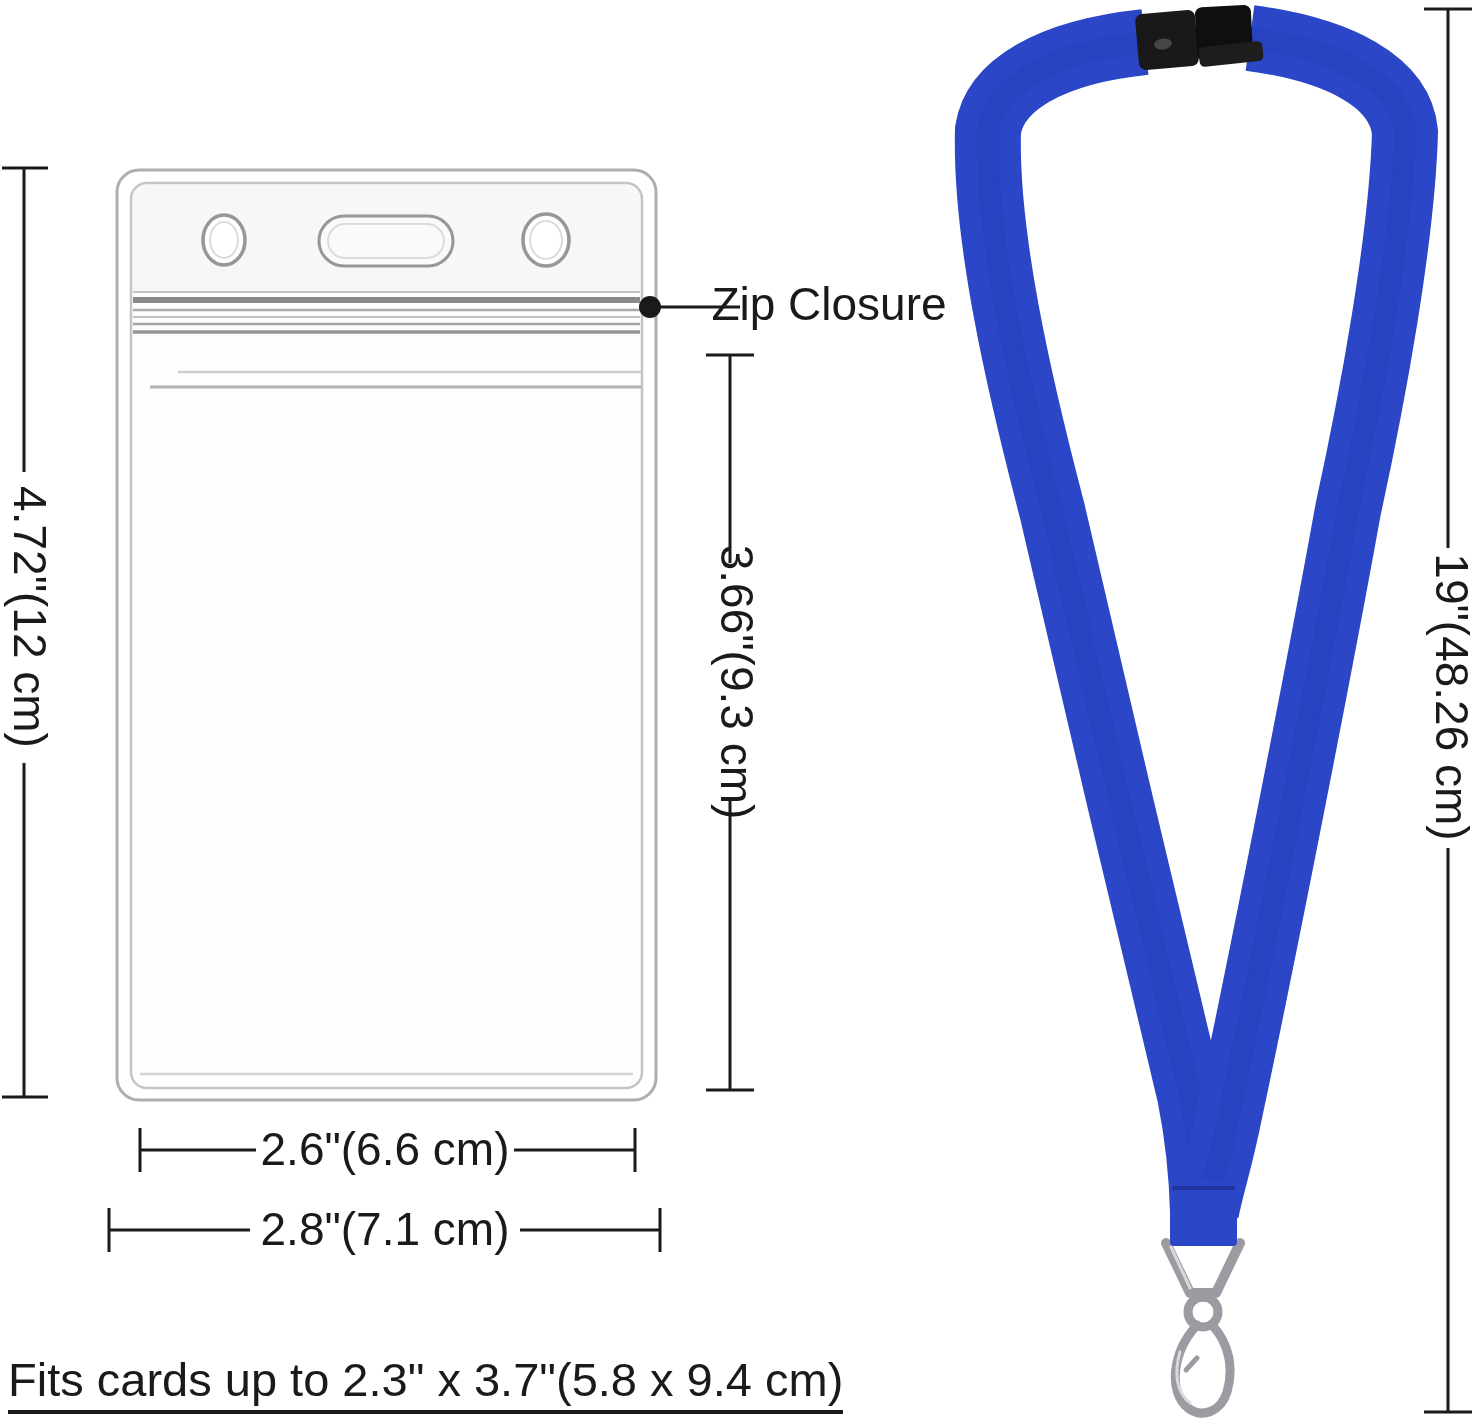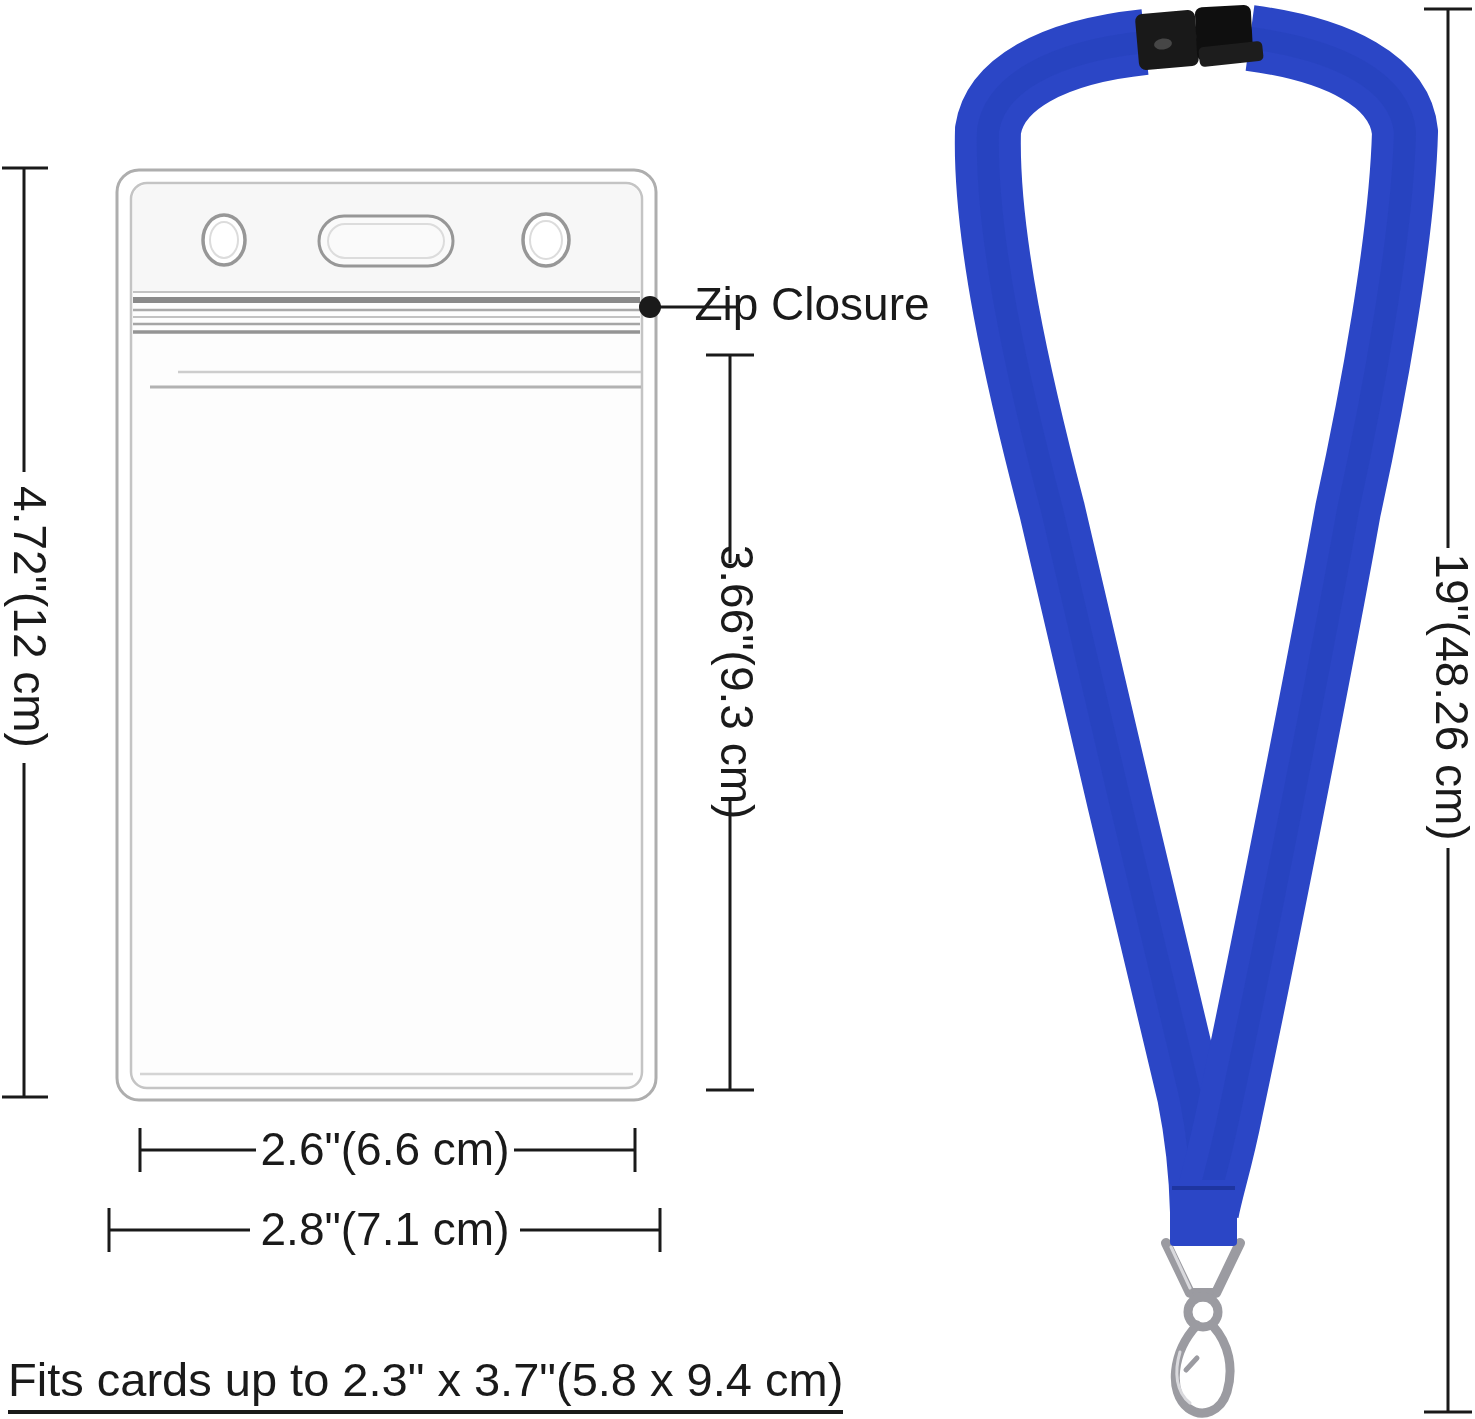--- a/index.html
+++ b/index.html
@@ -7,21 +7,21 @@
          font-family:"Liberation Sans",sans-serif;color:#1a1a1a;}
   #art{position:absolute;left:0;top:0;}
   .dim-label{position:absolute;font-size:46px;line-height:1;white-space:nowrap;
              transform:translate(-50%,-50%);color:#1a1a1a;}
   .rot{transform:translate(-50%,-50%) rotate(90deg);}
   #label-holder-height{left:30px;top:617px;}
   #label-pocket-height{left:737px;top:682px;}
   #label-lanyard-length{left:1452px;top:697px;}
   #label-pocket-width{left:385px;top:1149px;}
   #label-holder-width{left:385px;top:1229px;}
-  #label-zip{left:812px;top:304px;}
+  #label-zip{left:829px;top:304px;}
   #note{position:absolute;left:8px;top:1356px;font-size:47px;line-height:1;white-space:nowrap;}
   #note span{display:inline-block;padding-bottom:7px;border-bottom:4px solid #1a1a1a;}
 </style>
 </head>
 <body>
 
 <div id="stage">
 
   <svg id="art" width="1475" height="1419" viewBox="0 0 1475 1419">
 

